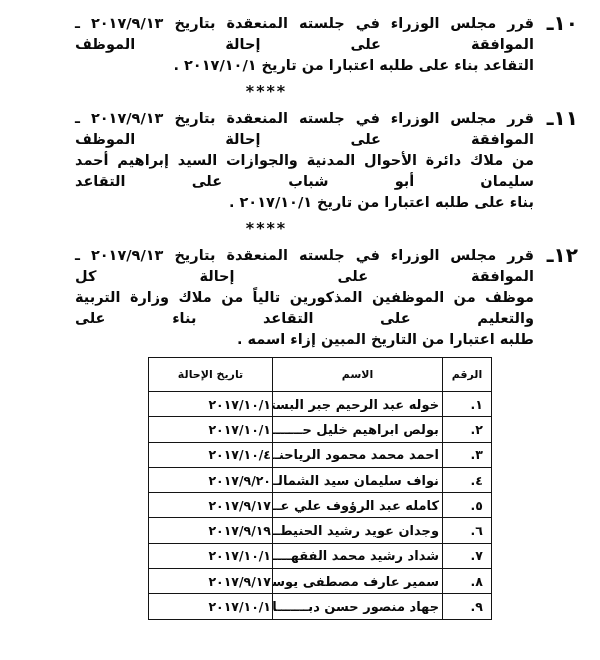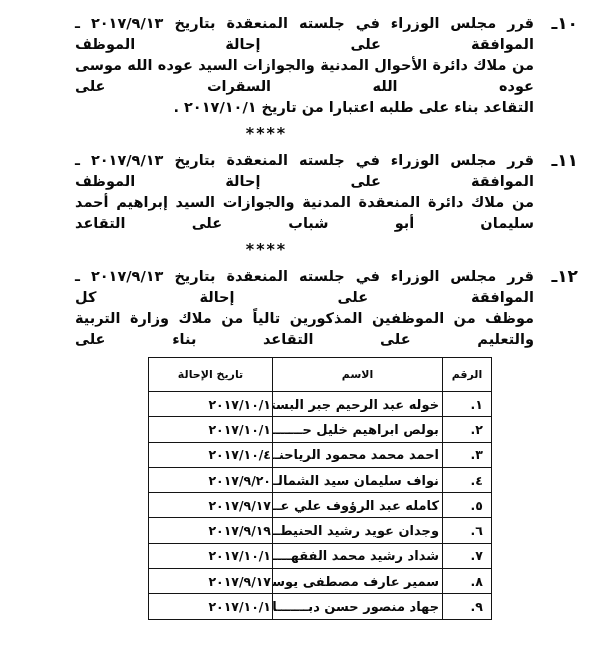--- a/index.html
+++ b/index.html
@@ -3,21 +3,21 @@
 <meta charset="utf-8">
 <style>
   html,body{margin:0;padding:0;background:#fff;}
   .page{
     position:relative;width:600px;height:660px;overflow:hidden;background:#fff;
     color:#0a0a0a;font-family:"DejaVu Sans",sans-serif;font-weight:bold;
     direction:rtl;box-sizing:border-box;padding:13px 22px 0 0;
   }
   .para{display:flex;direction:rtl;}
   .para .marker{
-    flex:none;width:44px;text-align:right;font-size:17px;line-height:21px;
+    flex:none;width:44px;text-align:right;font-size:20px;line-height:21px;
     letter-spacing:0;white-space:nowrap;
   }
   .para .ptext{flex:none;width:459px;font-size:14.5px;line-height:21px;}
   .pline{text-align:justify;text-align-last:justify;}
   .pline.last{text-align:right;text-align-last:right;}
   .sep{
     margin:9px 120px 9px 75px;text-align:center;
     font-size:16px;line-height:14px;letter-spacing:2px;
   }
   table.ref{
@@ -39,42 +39,43 @@
 </style>
 </head>
 <body>
 
 <div class="page">
 
   <div class="para">
     <div class="marker">١٠ـ</div>
     <div class="ptext">
       <div class="pline">قرر مجلس الوزراء في جلسته المنعقدة بتاريخ ٢٠١٧/٩/١٣ ـ الموافقة على إحالة الموظف</div>
-      <div class="pline">من ملاك دائرة الأحوال المدنية والجوازات السيد عوده الله موسى عوده الله السقرات على</div>
       <div class="pline last">التقاعد بناء على طلبه اعتبارا من تاريخ ٢٠١٧/١٠/١ .</div>
     </div>
   </div>
 
   <div class="sep">****</div>
 
   <div class="para">
     <div class="marker">١١ـ</div>
     <div class="ptext">
       <div class="pline">قرر مجلس الوزراء في جلسته المنعقدة بتاريخ ٢٠١٧/٩/١٣ ـ الموافقة على إحالة الموظف</div>
-      <div class="pline">من ملاك دائرة المنعقدة المدنية والجوازات السيد إبراهيم أحمد سليمان أبو شباب على التقاعد</div>
+      <div class="pline">من ملاك دائرة الأحوال المدنية والجوازات السيد إبراهيم أحمد سليمان أبو شباب على التقاعد</div>
+      <div class="pline last">بناء على طلبه اعتبارا من تاريخ ٢٠١٧/١٠/١ .</div>
     </div>
   </div>
 
   <div class="sep">****</div>
 
   <div class="para">
     <div class="marker">١٢ـ</div>
     <div class="ptext">
       <div class="pline">قرر مجلس الوزراء في جلسته المنعقدة بتاريخ ٢٠١٧/٩/١٣ ـ الموافقة على إحالة كل</div>
       <div class="pline">موظف من الموظفين المذكورين تالياً من ملاك وزارة التربية والتعليم على التقاعد بناء على</div>
+      <div class="pline last">طلبه اعتبارا من التاريخ المبين إزاء اسمه .</div>
     </div>
   </div>
 
   <table class="ref">
     <colgroup>
         <col class="col-num">
         <col class="col-name">
         <col class="col-date">
       </colgroup>
     <thead>

